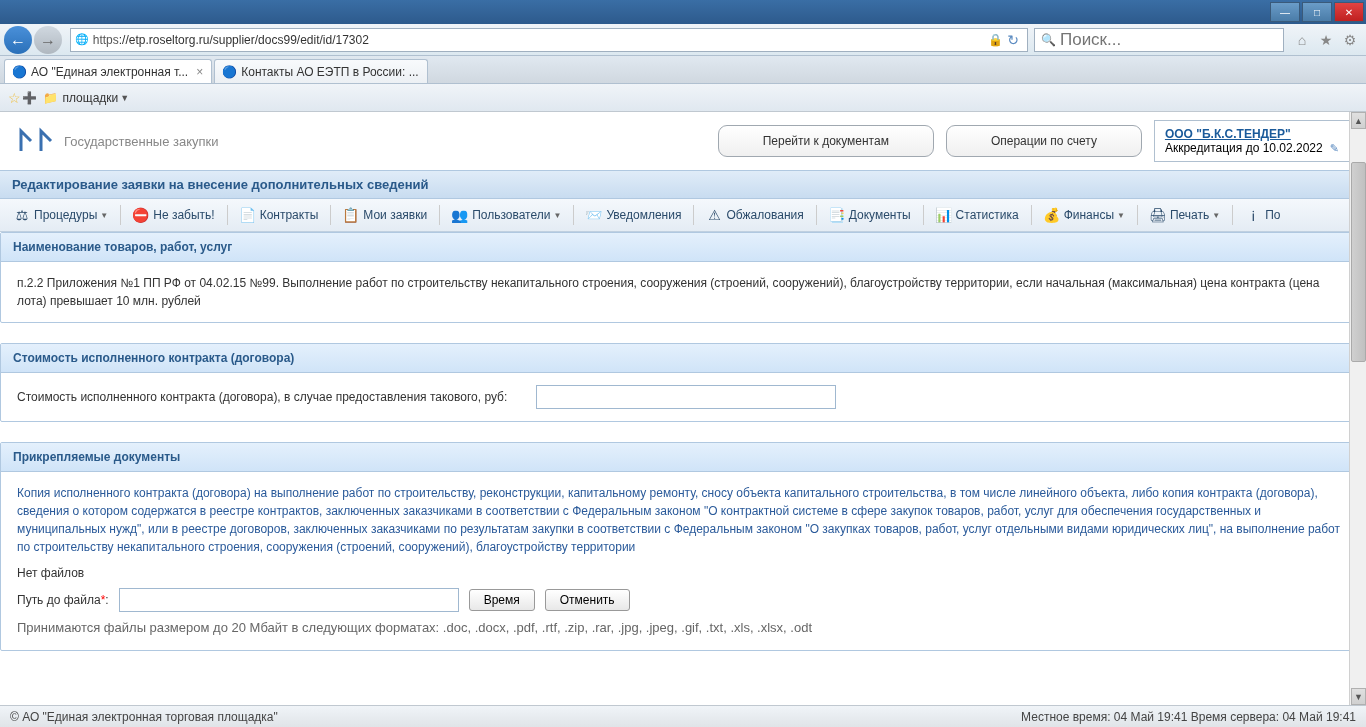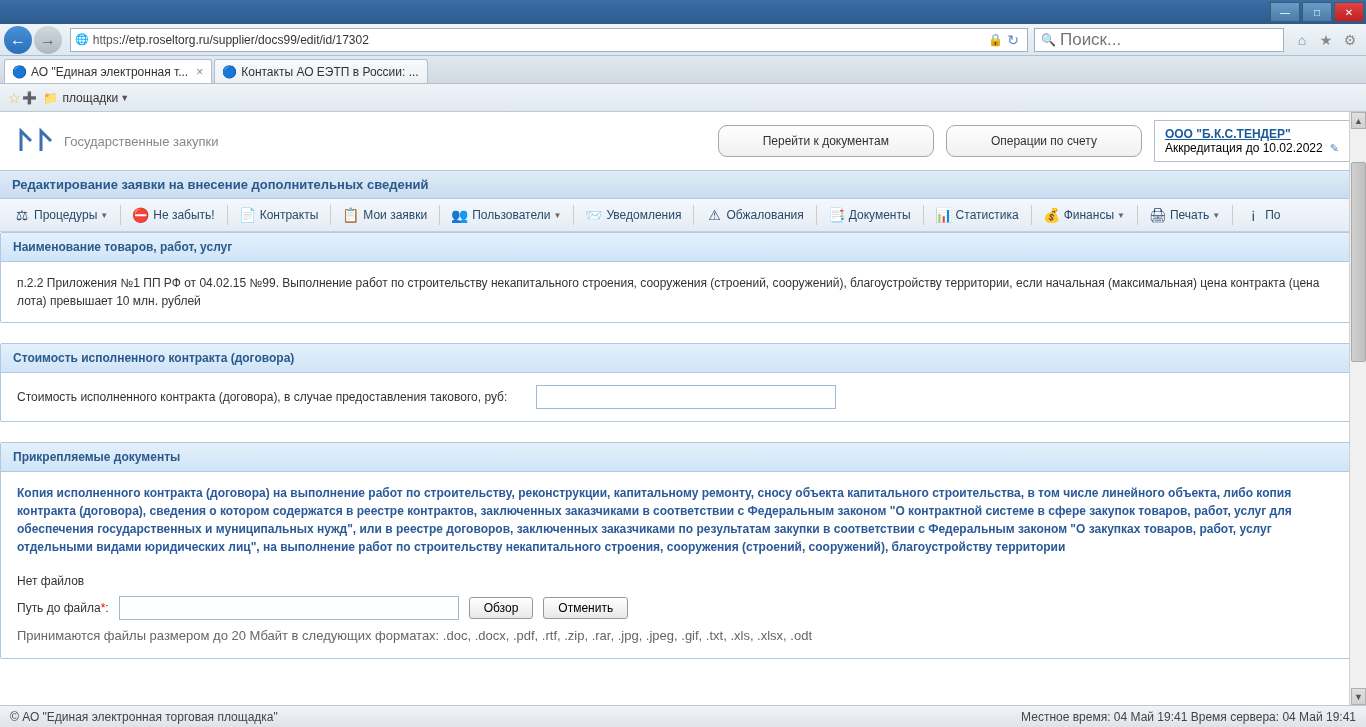--- a/index.html
+++ b/index.html
@@ -47,21 +47,21 @@
 .tb-sep{width:1px;height:20px;background:#ccc;margin:0 4px}
 .main{flex:1;overflow:hidden;background:#fff}
 .panel{border:1px solid #b0c8e0;margin-bottom:20px;border-radius:2px}
 .panel-head{background:linear-gradient(#e4f0fc,#d0e4f8);padding:7px 12px;color:#2a5a8a;font-weight:bold;font-size:12px;border-bottom:1px solid #b0c8e0}
 .panel-body{padding:12px 16px;color:#333;font-size:12px;line-height:1.5}
 .form-row{display:flex;align-items:center;gap:29px}
 .form-label{color:#333}
 .text-input{height:24px;border:1px solid #a0b8d0;padding:0 6px;background:#fff}
 .text-input.w300{width:300px}
 .text-input.w340{width:340px}
-.instruct{color:#2a5a9a;font-weight:bold;line-height:1.5;margin-bottom:16px}
+.instruct{color:#2a5a9a;font-weight:normal;line-height:1.5;margin-bottom:8px}
 .req{color:red}
 .file-row{display:flex;align-items:center;gap:10px;margin:6px 0}
 .btn{padding:3px 14px;background:linear-gradient(#fff,#e8e8e8);border:1px solid #999;border-radius:3px;cursor:pointer;font-size:12px}
 .note{color:#666;font-size:13px;margin-top:6px}
 .statusbar{height:22px;background:linear-gradient(#f0f4f8,#e0e4e8);border-top:1px solid #c0c8d0;display:flex;align-items:center;justify-content:space-between;padding:0 10px;font-size:11px;color:#444}
 .scrollbar{position:absolute;right:0;top:0;width:17px;height:calc(100% - 22px);background:#f0f0f0;border-left:1px solid #d0d0d0}
 .scroll-thumb{position:absolute;top:50px;width:15px;height:200px;left:1px;background:linear-gradient(90deg,#d0d0d0,#c0c0c0);border:1px solid #aaa;border-radius:2px}
 .scroll-arrow{position:absolute;width:15px;height:17px;left:1px;background:linear-gradient(#e0e0e0,#d0d0d0);border:1px solid #b0b0b0;display:flex;align-items:center;justify-content:center;font-size:9px;color:#555}
 .scroll-arrow.up{top:0}
 .scroll-arrow.down{bottom:0}
@@ -226,21 +226,21 @@
         </div>
 
         <div class="panel">
           <div class="panel-head">Прикрепляемые документы</div>
           <div class="panel-body">
             <div class="instruct">Копия исполненного контракта (договора) на выполнение работ по строительству, реконструкции, капитальному ремонту, сносу объекта капитального строительства, в том числе линейного объекта, либо копия контракта (договора), сведения о котором содержатся в реестре контрактов, заключенных заказчиками в соответствии с Федеральным законом "О контрактной системе в сфере закупок товаров, работ, услуг для обеспечения государственных и муниципальных нужд", или в реестре договоров, заключенных заказчиками по результатам закупки в соответствии с Федеральным законом "О закупках товаров, работ, услуг отдельными видами юридических лиц", на выполнение работ по строительству некапитального строения, сооружения (строений, сооружений), благоустройству территории</div>
             <div class="no-files">Нет файлов</div>
             <div class="file-row">
               <span><span>Путь до файла</span><span class="req">*</span>:</span>
               <input class="text-input w340" type="text" style="">
-              <button class="btn">Обзор</button>
+              <button class="btn">Время</button>
               <button class="btn">Отменить</button>
             </div>
             <div class="note">Принимаются файлы размером до 20 Мбайт в следующих форматах: .doc, .docx, .pdf, .rtf, .zip, .rar, .jpg, .jpeg, .gif, .txt, .xls, .xlsx, .odt</div>
           </div>
         </div>
 
       </div>
 
       <div class="statusbar">
         <span>© АО "Единая электронная торговая площадка"</span>

